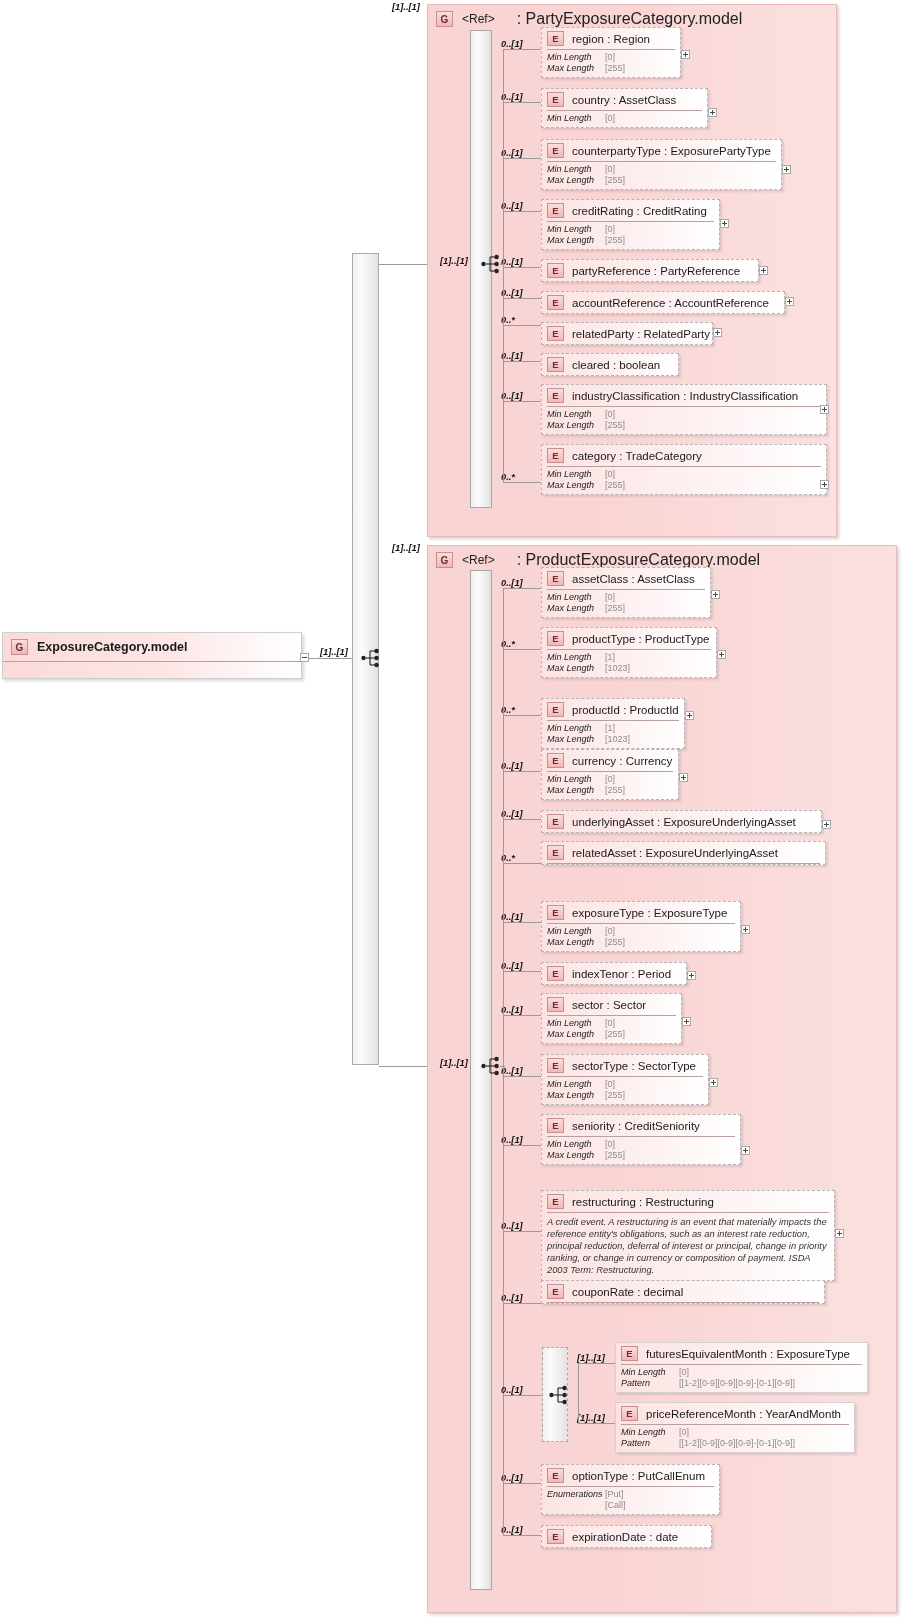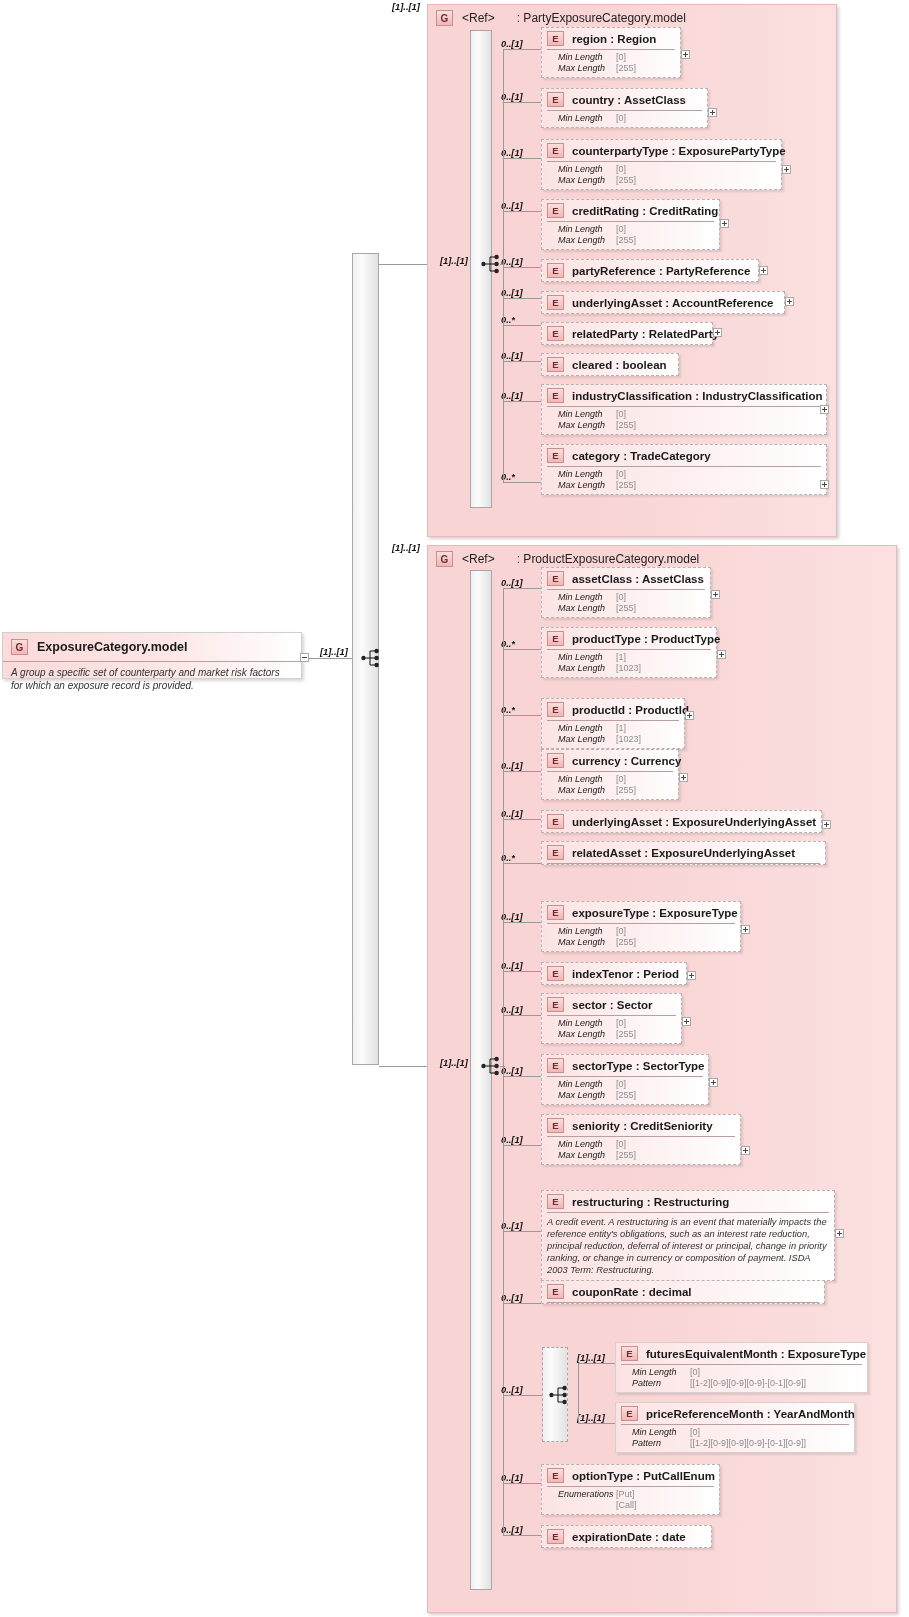--- a/index.html
+++ b/index.html
@@ -31,21 +31,21 @@
     width:17px;height:16px;
     border:1px solid #c98f8f;
     background:linear-gradient(to bottom,#fbdede,#f2b6b6);
     color:#6b2f2f;
     font-size:10px;font-weight:bold;
     display:flex;align-items:center;justify-content:center;
     margin-right:9px;
     box-sizing:border-box;
   }
   .g-ref{font-size:12px;color:#222;margin-right:22px;}
-  .g-title{font-size:12px;color:#222;font-weight:normal;}
+  .g-title{font-size:16px;color:#222;font-weight:normal;}
 
   
   .rootcard{
     position:absolute;
     background:linear-gradient(to right,#fbdada 0%,#fde6e6 55%,#ffffff 100%);
     border:1px solid #cfcfcf;
     box-shadow:2px 2px 3px rgba(0,0,0,.16);
     box-sizing:border-box;
   }
   .rootcard .rc-head{
@@ -77,24 +77,24 @@
     width:17px;height:15px;
     border:1px solid #c98f8f;
     background:linear-gradient(to bottom,#fbdede,#f2b6b6);
     color:#6b2f2f;
     font-size:9.5px;font-weight:bold;
     display:flex;align-items:center;justify-content:center;
     margin-right:8px;
     box-sizing:border-box;
     flex:none;
   }
-  .el-name{font-size:11.5px;font-weight:bold;color:#1a1a1a;}
+  .el-name{font-size:11.5px;font-weight:normal;color:#1a1a1a;}
   .hr{height:0;border-top:1px solid #b9a0a0;margin:0 5px;}
   .facets{
-    padding:2px 5px 3px 16px;
+    padding:2px 5px 3px 5px;
     font-size:9px;
     line-height:1.22;
   }
   .facets .row{display:flex;}
   .facets .fname{font-style:italic;color:#222;width:58px;flex:none;}
   .facets .fval{color:#8d8d8d;}
   .doc{
     padding:3px 5px 4px 5px;
     font-style:italic;font-size:9.3px;line-height:1.30;color:#333;
     border-top:1px solid #b9a0a0;
@@ -249,21 +249,21 @@
         <span class="eicon">E</span>
         <span class="el-name">partyReference   : PartyReference</span>
       </div>
     </div>
     <div class="card" style="left: 501px; top: 257px;">0..[1]</div>
     <div class="hl" style="left: 503px; top: 267px; width: 38px;"></div>
     <div class="plus" style="left: 759px; top: 266px;"></div>
     <div class="el" style="left: 541px; top: 291px; width: 244px;">
       <div class="el-head">
         <span class="eicon">E</span>
-        <span class="el-name">underlyingAsset   : AccountReference</span>
+        <span class="el-name">accountReference   : AccountReference</span>
       </div>
     </div>
     <div class="card" style="left: 501px; top: 288px;">0..[1]</div>
     <div class="hl" style="left: 503px; top: 298px; width: 38px;"></div>
     <div class="plus" style="left: 785px; top: 297px;"></div>
     <div class="el" style="left: 541px; top: 322px; width: 172px;">
       <div class="el-head">
         <span class="eicon">E</span>
         <span class="el-name">relatedParty   : RelatedParty</span>
       </div>
@@ -629,21 +629,20 @@
       </div>
     </div>
     <div class="card" style="left: 577px; top: 1413px;">[1]..[1]</div>
     <div class="hl" style="left: 578px; top: 1423px; width: 37px;"></div>
     <div class="vl" style="left: 578px; top: 1363px; height: 60px;"></div>
     <div class="rootcard" style="left: 2px; top: 632px; width: 300px; height: 47px;">
       <div class="rc-head">
         <span class="gicon">G</span>
         <span class="rc-title">ExposureCategory.model</span>
       </div>
-      <div class="rc-doc">A group a specific set of counterparty and market risk factors for which an exposure record is provided.</div>
     </div>
     <div class="minus" style="left: 300px; top: 653px;"></div>
     <div class="hl" style="left: 309px; top: 658px; width: 43px;"></div>
     <div class="card" style="left: 320px; top: 647px;">[1]..[1]</div>
     <div class="seqbar" style="left: 352px; top: 253px; width: 27px; height: 812px;"></div>
     <div class="seqglyph" style="left: 361px; top: 648px;"><svg width="22" height="20" viewBox="0 0 22 20">
         <circle cx="2.5" cy="10" r="2.2" fill="#222"></circle>
         <line x1="4.5" y1="10" x2="9" y2="10" stroke="#222" stroke-width="1.1"></line>
         <line x1="9" y1="3" x2="9" y2="17" stroke="#222" stroke-width="1.1"></line>
         <line x1="9" y1="3" x2="14" y2="3" stroke="#222" stroke-width="1.1"></line>

